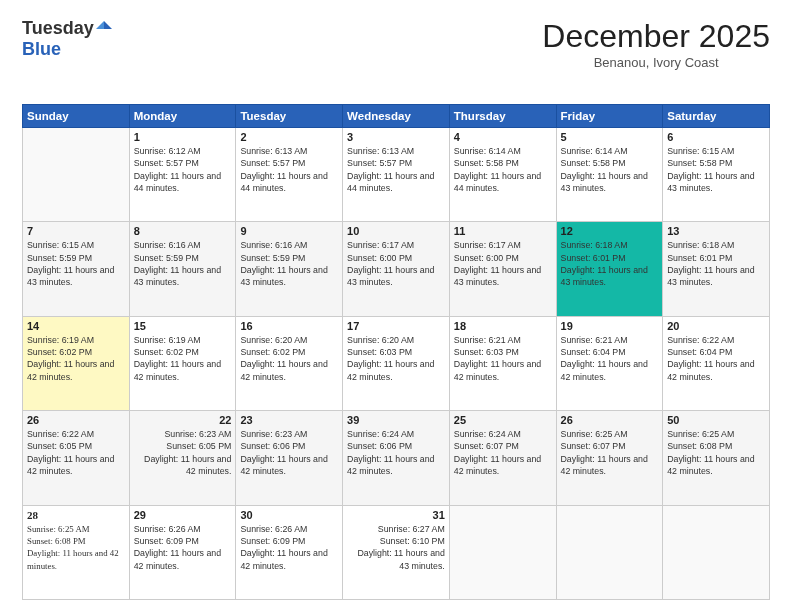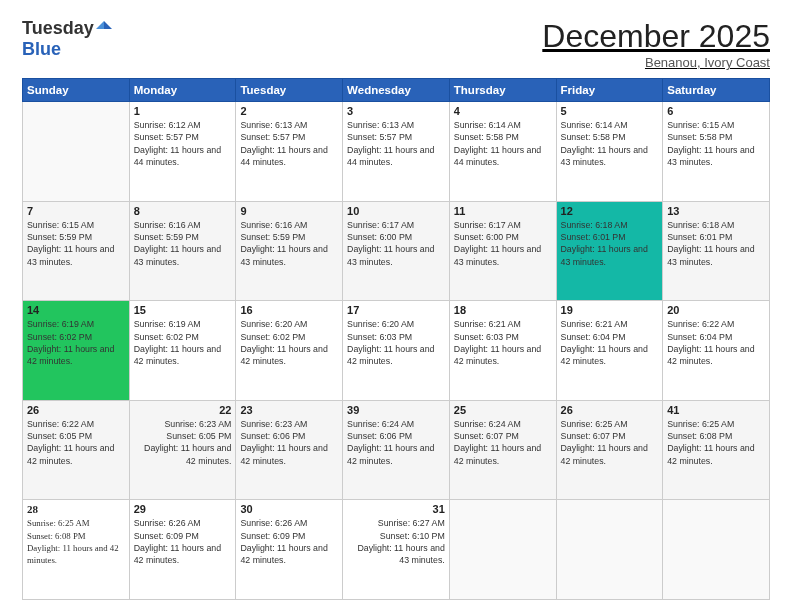--- a/index.html
+++ b/index.html
@@ -36,38 +36,38 @@
       color: #333;
     }
     .logo-general { color: #333; }
     .logo-blue { color: #2962b8; }
     .logo-icon {
       width: 18px;
       height: 18px;
       margin-left: 1px;
     }
     .title-block {
-      text-align: right;
-      text-decoration: underline;
+      text-align: center;
     }
     .title-month {
       font-size: 32px;
       font-weight: normal;
       color: #222;
     }
     .title-location {
       font-size: 13px;
       color: #555;
     }
     .calendar {
       flex: 1;
       border: 1px solid #ccc;
       border-collapse: collapse;
       width: 100%;
       table-layout: fixed;
+      margin-top: 26px;
     }
     .calendar th {
       background-color: #2962b8;
       color: #fff;
       font-size: 11.5px;
       font-weight: bold;
       padding: 5px 4px;
       text-align: left;
       border: 1px solid #1a50a0;
     }
@@ -191,21 +191,21 @@
           <td style="background: #14b8a6;">
             <span class="day-num">12</span>
             <div class="day-info">Sunrise: 6:18 AM<br>Sunset: 6:01 PM<br>Daylight: 11 hours and 43 minutes.</div>
           </td>
           <td style="background: rgb(245, 245, 245);">
             <span class="day-num">13</span>
             <div class="day-info">Sunrise: 6:18 AM<br>Sunset: 6:01 PM<br>Daylight: 11 hours and 43 minutes.</div>
           </td>
         </tr>
         <tr>
-          <td style="background: #22c55e;">
+          <td style="background: #fef9c3;">
             <span class="day-num">14</span>
             <div class="day-info">Sunrise: 6:19 AM<br>Sunset: 6:02 PM<br>Daylight: 11 hours and 42 minutes.</div>
           </td>
           <td style="background: rgb(255, 255, 255);">
             <span class="day-num">15</span>
             <div class="day-info">Sunrise: 6:19 AM<br>Sunset: 6:02 PM<br>Daylight: 11 hours and 42 minutes.</div>
           </td>
           <td style="background: rgb(255, 255, 255);">
             <span class="day-num">16</span>
             <div class="day-info">Sunrise: 6:20 AM<br>Sunset: 6:02 PM<br>Daylight: 11 hours and 42 minutes.</div>
@@ -246,21 +246,21 @@
           </td>
           <td style="background: rgb(245, 245, 245);">
             <span class="day-num">25</span>
             <div class="day-info">Sunrise: 6:24 AM<br>Sunset: 6:07 PM<br>Daylight: 11 hours and 42 minutes.</div>
           </td>
           <td style="background: rgb(245, 245, 245);">
             <span class="day-num">26</span>
             <div class="day-info">Sunrise: 6:25 AM<br>Sunset: 6:07 PM<br>Daylight: 11 hours and 42 minutes.</div>
           </td>
           <td style="background: rgb(245, 245, 245);">
-            <span class="day-num">41</span>
+            <span class="day-num">50</span>
             <div class="day-info">Sunrise: 6:25 AM<br>Sunset: 6:08 PM<br>Daylight: 11 hours and 42 minutes.</div>
           </td>
         </tr>
         <tr>
           <td style="background: rgb(255, 255, 255); font-family: Liberation Serif, serif;">
             <span class="day-num">28</span>
             <div class="day-info">Sunrise: 6:25 AM<br>Sunset: 6:08 PM<br>Daylight: 11 hours and 42 minutes.</div>
           </td>
           <td style="background: rgb(255, 255, 255);">
             <span class="day-num">29</span>

